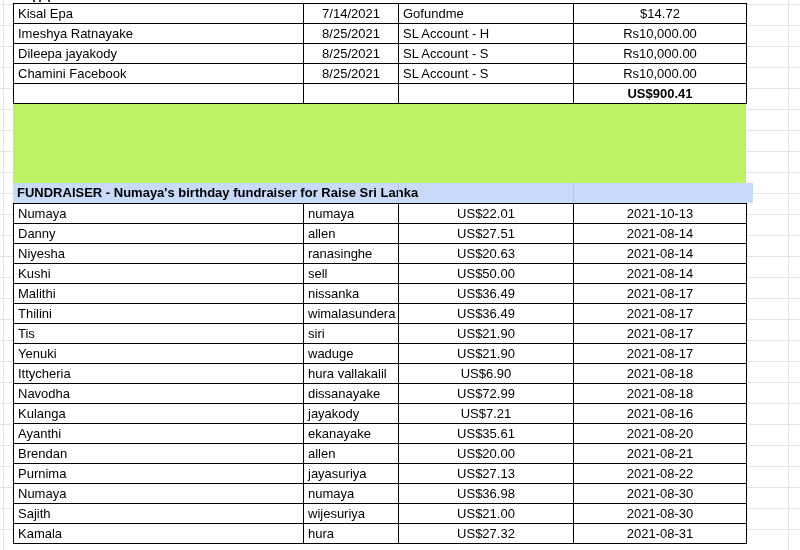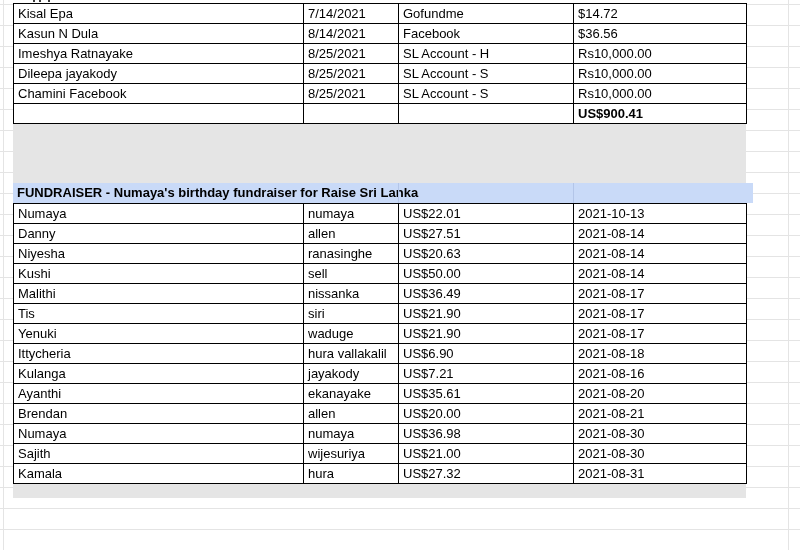--- a/index.html
+++ b/index.html
@@ -7,34 +7,34 @@
     width:800px;height:550px;position:relative;overflow:hidden;
     background:#ffffff;
     font-family:"Liberation Sans","DejaVu Sans",sans-serif;
     font-size:13px;color:#000;
   }
   
   #grid-layer{position:absolute;inset:0;z-index:0;}
   .hgrid{position:absolute;left:0;width:800px;height:1px;background:#e4e4e4;}
   .vgrid{position:absolute;top:0;height:550px;width:1px;background:#e4e4e4;}
 
-  #sheet{position:absolute;left:13px;top:0;width:733px;height:498px;z-index:1;background:#e5e5e5;}
+  #sheet{position:absolute;left:13px;top:0;width:733px;height:444px;z-index:1;background:#bef264;}
 
   
   #top-sliver{position:absolute;left:0;top:0;width:733px;height:3px;background:#fff;}
   .descender{position:absolute;top:0;width:2px;height:2px;background:#3c3c3c;}
 
   table{border-collapse:collapse;table-layout:fixed;width:733px;}
   td{
     border:1px solid #000;height:20px;padding:0 4px;
     overflow:hidden;white-space:nowrap;box-sizing:border-box;
     background:#fff;
   }
   .al{text-align:left;}
-  .ar{text-align:left;}
+  .ar{text-align:center;}
   .bold{font-weight:bold;}
 
   #upper-table{position:absolute;left:0;top:3px;}
   #lower-table{position:absolute;left:0;top:203px;}
 
   #fund-band{
     position:absolute;left:0;top:183px;width:740px;height:20px;
     background:#c9daf8;font-weight:bold;line-height:20px;
     padding-left:4px;box-sizing:border-box;white-space:nowrap;overflow:hidden;
   }
@@ -90,26 +90,20 @@
         <col style="width:173px">
     </colgroup>
     <tbody id="upper-rows">
         <tr>
           <td class="al">Kisal Epa</td>
           <td class="ar">7/14/2021</td>
           <td class="al">Gofundme</td>
           <td class="ar">$14.72</td>
         </tr>
         <tr>
-          <td class="al">Kasun N Dula</td>
-          <td class="ar">8/14/2021</td>
-          <td class="al">Facebook</td>
-          <td class="ar">$36.56</td>
-        </tr>
-        <tr>
           <td class="al">Imeshya Ratnayake</td>
           <td class="ar">8/25/2021</td>
           <td class="al">SL Account - H</td>
           <td class="ar">Rs10,000.00</td>
         </tr>
         <tr>
           <td class="al">Dileepa jayakody</td>
           <td class="ar">8/25/2021</td>
           <td class="al">SL Account - S</td>
           <td class="ar">Rs10,000.00</td>
@@ -169,56 +163,74 @@
           <td class="ar">US$50.00</td>
           <td class="ar">2021-08-14</td>
         </tr>
         <tr>
           <td class="al">Malithi</td>
           <td class="al">nissanka</td>
           <td class="ar">US$36.49</td>
           <td class="ar">2021-08-17</td>
         </tr>
         <tr>
+          <td class="al">Thilini</td>
+          <td class="al">wimalasundera</td>
+          <td class="ar">US$36.49</td>
+          <td class="ar">2021-08-17</td>
+        </tr>
+        <tr>
           <td class="al">Tis</td>
           <td class="al">siri</td>
           <td class="ar">US$21.90</td>
           <td class="ar">2021-08-17</td>
         </tr>
         <tr>
           <td class="al">Yenuki</td>
           <td class="al">waduge</td>
           <td class="ar">US$21.90</td>
           <td class="ar">2021-08-17</td>
         </tr>
         <tr>
           <td class="al">Ittycheria</td>
           <td class="al">hura vallakalil</td>
           <td class="ar">US$6.90</td>
           <td class="ar">2021-08-18</td>
         </tr>
         <tr>
+          <td class="al">Navodha</td>
+          <td class="al">dissanayake</td>
+          <td class="ar">US$72.99</td>
+          <td class="ar">2021-08-18</td>
+        </tr>
+        <tr>
           <td class="al">Kulanga</td>
           <td class="al">jayakody</td>
           <td class="ar">US$7.21</td>
           <td class="ar">2021-08-16</td>
         </tr>
         <tr>
           <td class="al">Ayanthi</td>
           <td class="al">ekanayake</td>
           <td class="ar">US$35.61</td>
           <td class="ar">2021-08-20</td>
         </tr>
         <tr>
           <td class="al">Brendan</td>
           <td class="al">allen</td>
           <td class="ar">US$20.00</td>
           <td class="ar">2021-08-21</td>
         </tr>
         <tr>
+          <td class="al">Purnima</td>
+          <td class="al">jayasuriya</td>
+          <td class="ar">US$27.13</td>
+          <td class="ar">2021-08-22</td>
+        </tr>
+        <tr>
           <td class="al">Numaya</td>
           <td class="al">numaya</td>
           <td class="ar">US$36.98</td>
           <td class="ar">2021-08-30</td>
         </tr>
         <tr>
           <td class="al">Sajith</td>
           <td class="al">wijesuriya</td>
           <td class="ar">US$21.00</td>
           <td class="ar">2021-08-30</td>

